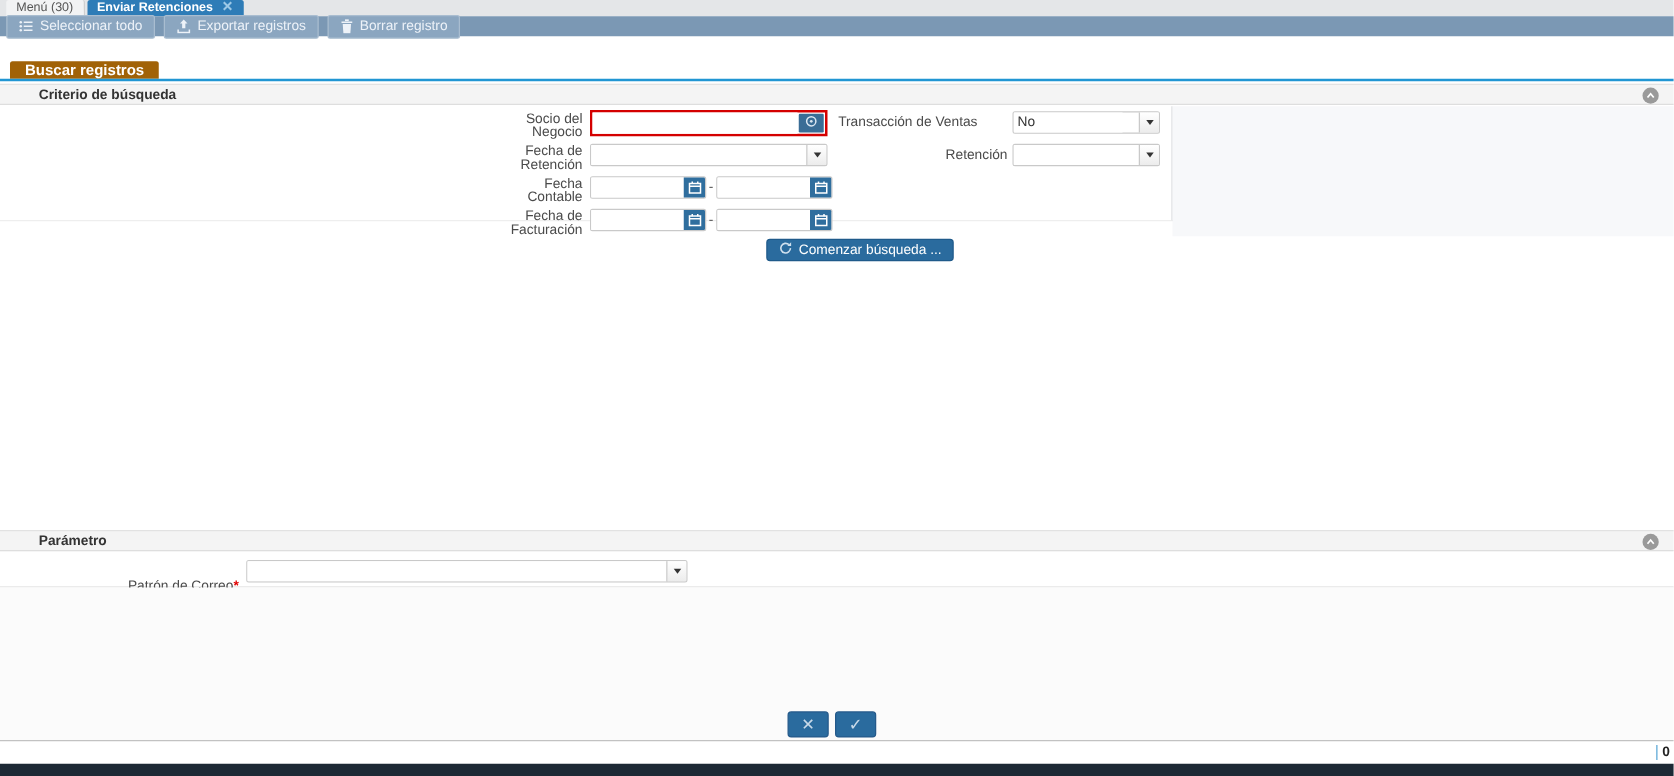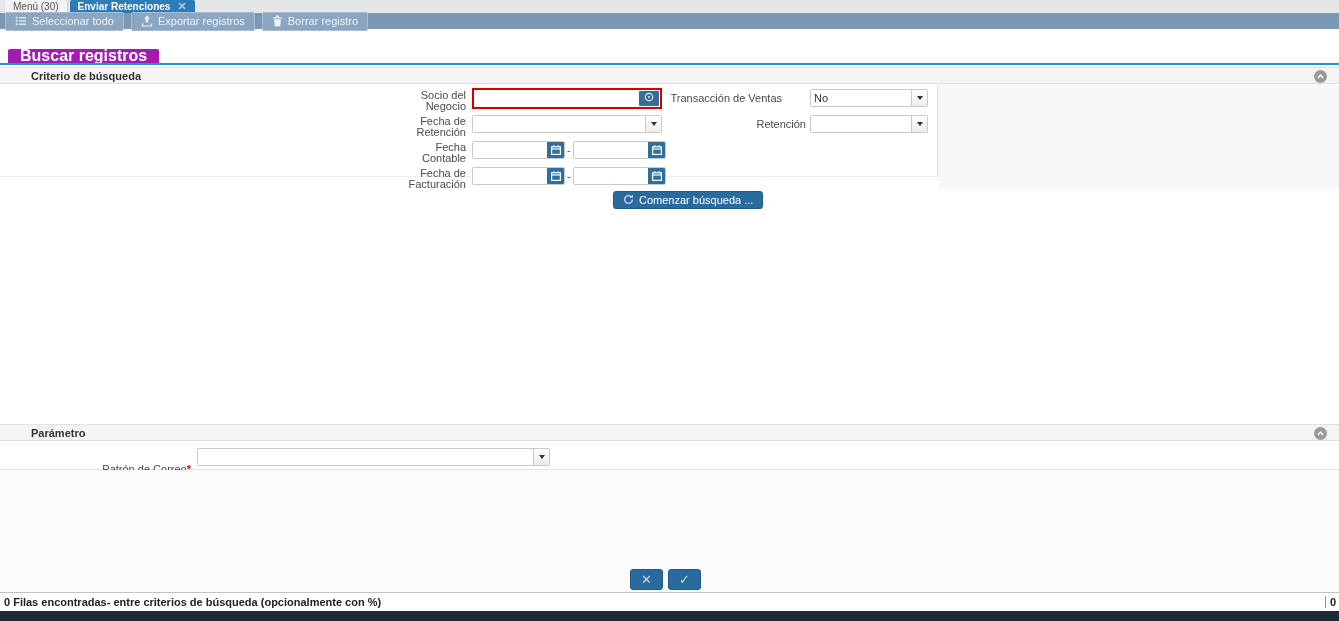--- a/index.html
+++ b/index.html
@@ -22,22 +22,22 @@
   .tab-close { color:#9ec9e6; font-size:11px; font-weight:bold; cursor:pointer; }
 
   
   .toolbar { left:0; top:13px; width:1339px; height:16px; background:#7b98b4; display:flex; align-items:center; padding-left:5px; gap:7px; }
   .tbtn { height:19px; display:flex; align-items:center; gap:5px; padding:0 9px;
           background:#8ba6c0; border:1px solid #a9bdd0; border-radius:2px;
           color:#edf2f8; font-size:11px; cursor:pointer; }
   .tbtn svg { display:block; }
 
   
-  .buscar-tab { left:8px; top:49px; height:14px; padding:0 12px; background:#a21caf; color:#fff;
-                font-weight:bold; font-size:16px; line-height:14px; border-radius:2px 2px 0 0; cursor:pointer; }
+  .buscar-tab { left:8px; top:49px; height:14px; padding:0 12px; background:#a16207; color:#fff;
+                font-weight:bold; font-size:12px; line-height:14px; border-radius:2px 2px 0 0; cursor:pointer; }
   .blue-underline { left:0; top:63px; width:1339px; height:2px; background:#2196d3; }
 
   
   .sec-header { left:0; width:1339px; height:17px; background:#f4f4f4;
                 border-top:1px solid #e2e2e2; border-bottom:1px solid #dedede; }
   .sec-title { position:absolute; left:8px; top:0; line-height:16px; font-weight:bold; color:#333;margin-left:23px; }
   .collapse-btn { position:absolute; right:12px; top:2px; width:13px; height:13px; border-radius:50%;
                   background:#9a9a9a; border:none; display:flex; align-items:center; justify-content:center; cursor:pointer; }
 
   
@@ -265,20 +265,19 @@
 <div class="abs lower-bg"></div>
 
 <button class="abs foot-btn" style="left:630px;">
   <span>✕</span>
 </button>
 <button class="abs foot-btn" style="left:668px;">
   <span>✓</span>
 </button>
 
 <div class="abs statusbar">
-  <span class="status-msg">0 Filas encontradas- entre criterios de búsqueda (opcionalmente con %)</span>
   <span class="status-right">
     <span class="status-div"></span>
     <span class="status-count">0</span>
   </span>
 </div>
 
 <div class="abs bottombar"></div>
 
 </body></html>

